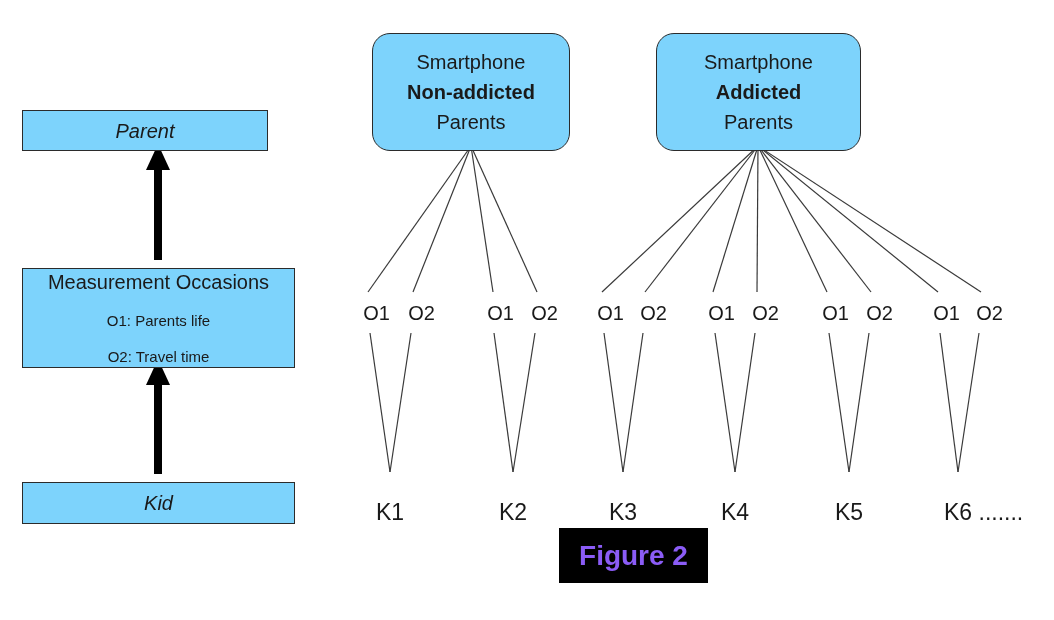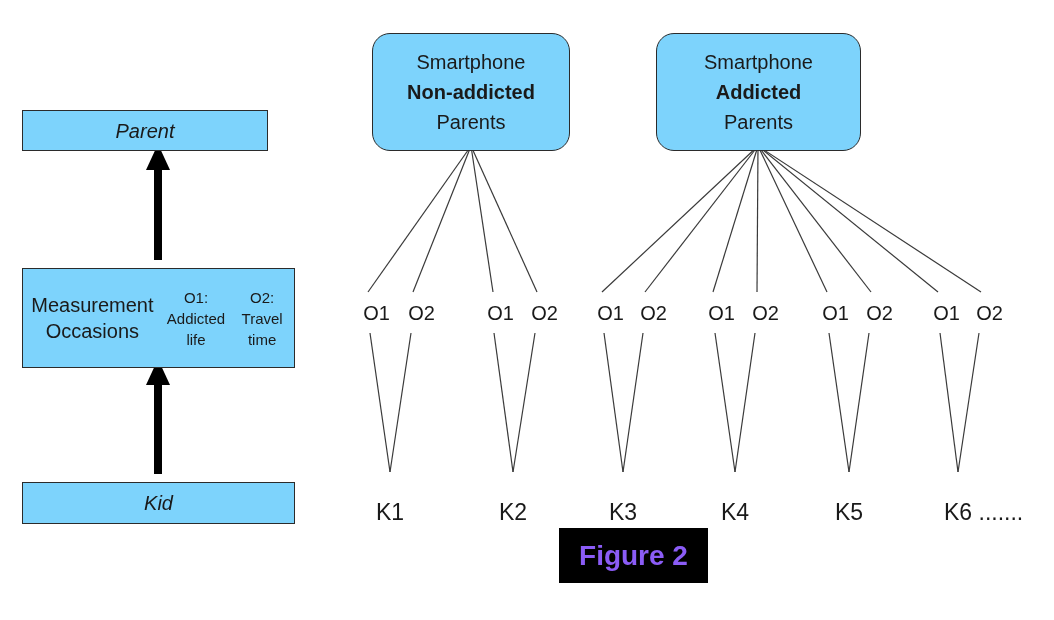--- a/index.html
+++ b/index.html
@@ -31,21 +31,21 @@
     text-align: center;
     box-sizing: border-box;
     margin-top: 8px;
   }
   .box.rounded {
     border-radius: 18px;
     flex-direction: column;
   }
   .box-label { font-size: 20px; line-height: 24px; }
   .occ-box {
-    flex-direction: row;
+    flex-direction: column;
     justify-content: space-between;
   }
   .occ-title { font-size: 20px; line-height: 26px; }
   .occ-sub { font-size: 15px; line-height: 21px; }
   .group-line { font-size: 20px; line-height: 30px; }
   .group-line.bold { font-weight: bold; }
   .olabel {
     position: absolute;
     top: 300px;
     width: 44px;
@@ -131,21 +131,21 @@
       <line x1="979" y1="333" x2="958" y2="472"></line>
     </g>
   </svg>
 
   <div class="box" style="left:22px; top:102px; width:246px; height:41px;font-style:italic;">
     <span class="box-label">Parent</span>
   </div>
 
   <div class="box occ-box" style="left:22px; top:260px; width:273px; height:100px;">
     <span class="occ-title">Measurement Occasions</span>
-    <span class="occ-sub">O1: Addicted life</span>
+    <span class="occ-sub">O1: Parents life</span>
     <span class="occ-sub">O2: Travel time</span>
   </div>
 
   <div class="box" style="left:22px; top:474px; width:273px; height:42px;font-style:italic;">
     <span class="box-label">Kid</span>
   </div>
 
   <div class="box rounded" style="left:372px; top:25px; width:198px; height:118px;">
     <span class="group-line">Smartphone</span>
     <span class="group-line bold">Non-addicted</span>

